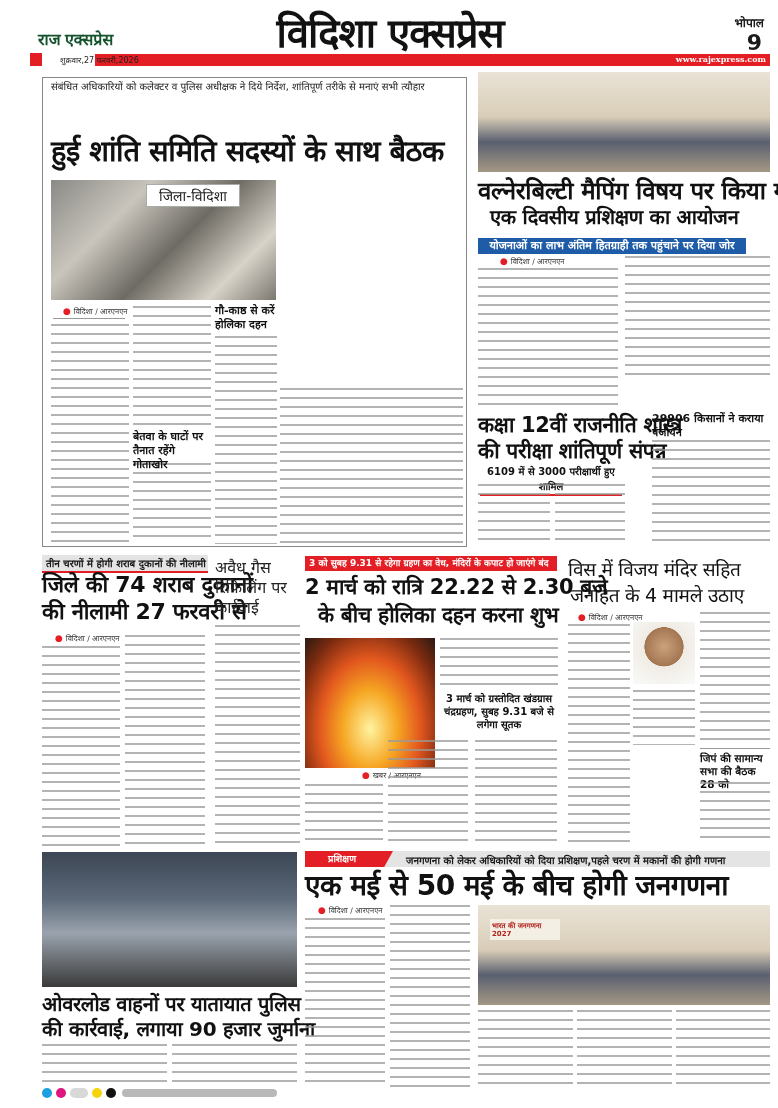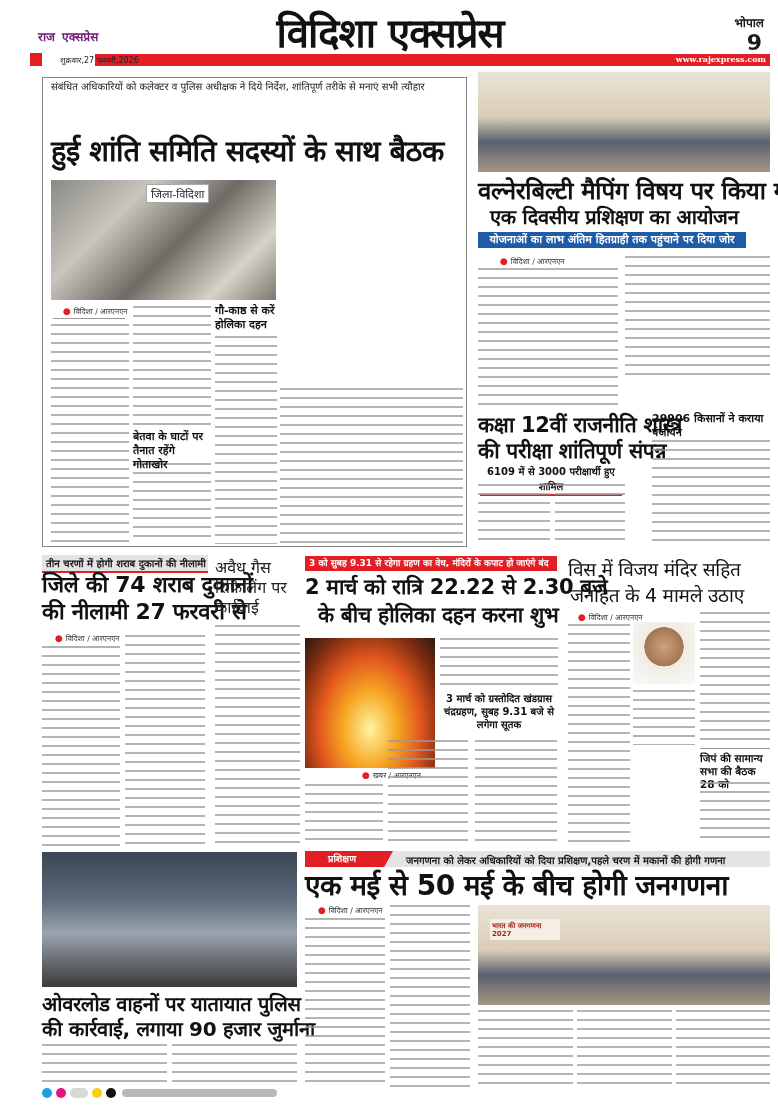--- a/index.html
+++ b/index.html
@@ -1,38 +1,38 @@
 <!DOCTYPE html>
 <html><head>
 <meta charset="utf-8">
 <style>
   * { box-sizing: border-box; margin: 0; padding: 0; }
   body { width: 778px; height: 1108px; background: #ffffff; font-family: "DejaVu Sans", sans-serif; color: #1a1a1a; position: relative; overflow: hidden; }
   .abs { position: absolute; }
-  .masthead-left { left: 38px; top: 28px; font-family: Liberation Mono, monospace; font-weight: bold; font-size: 12px; color: #701a75; }
+  .masthead-left { left: 38px; top: 28px; font-family: Liberation Sans, sans-serif; font-weight: bold; font-size: 16px; color: #14532d; }
   .masthead-date { left: 60px; top: 54px; font-size: 8px; color: #222; }
   .masthead-title { left: 240px; top: 4px; width: 300px; text-align: center; font-family: "DejaVu Sans", sans-serif; font-weight: bold; font-size: 40px; letter-spacing: -1px; color: #111; }
   .masthead-city { right: 14px; top: 14px; font-size: 12px; font-weight: bold; }
   .masthead-page { right: 16px; top: 30px; font-size: 22px; font-weight: bold; }
   .redbar-small { left: 30px; top: 53px; width: 12px; height: 13px; background: #e31e24; }
   .redbar { left: 95px; top: 54px; width: 675px; height: 12px; background: #e31e24; }
   .url { right: 12px; top: 54px; font-size: 8px; font-family: "DejaVu Serif", serif; color: #fff; font-weight: bold; }
 
   .boxed { border: 1px solid #888; }
   .kicker { font-size: 10.5px; color: #222; }
   .hl-xl { font-weight: bold; font-size: 29px; line-height: 36px; color: #111; letter-spacing: -0.5px; }
   .hl-l { font-weight: bold; font-size: 22px; line-height: 26px; color: #111; letter-spacing: -0.3px; }
   .hl-m { font-weight: bold; font-size: 16px; line-height: 20px; color: #111; }
   .hl-s { font-weight: bold; font-size: 12px; line-height: 15px; color: #111; }
   .hl-light { font-weight: normal; font-size: 22px; line-height: 27px; color: #222; }
   .lines { background: repeating-linear-gradient(to bottom, #9a9a9a 0px, #9a9a9a 2px, transparent 2px, transparent 9px); opacity: 0.75; }
   .dateline { font-size: 7.5px; color: #333; }
   .dateline .dot { color: #e31e24; font-size: 9px; }
   .photo { background: linear-gradient(135deg, #8b8a86 0%, #c9c5bd 30%, #6e6b64 55%, #d8d3c9 80%, #7c7870 100%); }
-  .photo-cap { position: absolute; background: #fff; color: #222; font-size: 11px; padding: 1px 4px; border: 1px solid #aaa; text-align: center; }
+  .photo-cap { position: absolute; background: #fff; color: #222; font-size: 14px; padding: 1px 12px; border: 1px solid #aaa; text-align: center; }
   .photo-fire { background: radial-gradient(ellipse at 50% 70%, #fff3a0 0%, #f6a623 30%, #e2571e 55%, #7a2a10 80%, #2a1a12 100%); }
   .photo-truck { background: linear-gradient(180deg, #3c4654 0%, #5d6a7a 35%, #9aa3ad 60%, #3a3a3a 100%); }
   .photo-meet { background: linear-gradient(180deg, #e9e3d6 0%, #d9cdb8 45%, #5a6070 70%, #a49884 100%); }
   .photo-man { background: radial-gradient(circle at 50% 40%, #caa27c 0%, #a37652 40%, #f0ece4 41%, #fafafa 100%); }
   .shaded { background: #ece8e0; }
   .sub-blue { background: #1f5ca8; color: #fff; font-weight: bold; font-size: 11px; text-align: center; line-height: 16px; }
   .sub-red { background: #e31e24; color: #fff; font-weight: bold; font-size: 10px; line-height: 15px; padding-left: 4px; }
   .gray-band { background: #e4e4e4; }
   .redline { border-bottom: 2px solid #e31e24; }
   .dot-c { width: 10px; height: 10px; border-radius: 50%; position: absolute; top: 1088px; }
@@ -63,21 +63,21 @@
   <div class="abs hl-m" style="left:90px; top:352px; width:80px; font-size:11px; line-height:14px;">बेतवा के घाटों पर तैनात रहेंगे गोताखोर</div>
   <div class="abs hl-m" style="left:172px; top:226px; width:62px; font-size:11px; line-height:14px;">गौ-काष्ठ से करें होलिका दहन</div>
   <div class="abs lines" style="left:172px; top:258px; width:62px; height:208px;"></div>
 
   <div class="abs lines" style="left:237px; top:310px; width:183px; height:155px;"></div>
 </div>
 
 <div class="abs photo-meet" style="left:478px; top:72px; width:292px; height:100px;"></div>
 <div class="abs hl-l" style="left:478px; top:178px; white-space:nowrap; font-size:24px;">वल्नेरबिल्टी मैपिंग विषय पर किया गया</div>
 <div class="abs hl-l" style="left:490px; top:204px; white-space:nowrap; font-size:20px;">एक दिवसीय प्रशिक्षण का आयोजन</div>
-<div class="abs sub-blue" style="left:478px; top:232px; width:268px;">योजनाओं का लाभ अंतिम हितग्राही तक पहुंचाने पर दिया जोर</div>
+<div class="abs sub-blue" style="left:478px; top:238px; width:268px;">योजनाओं का लाभ अंतिम हितग्राही तक पहुंचाने पर दिया जोर</div>
 <div class="abs dateline" style="left:500px; top:256px;"><span class="dot">● </span><span>विदिशा / आरएनएन</span></div>
 <div class="abs lines" style="left:478px; top:268px; width:140px; height:140px;"></div>
 <div class="abs lines" style="left:625px; top:256px; width:145px; height:120px;"></div>
 
 <div class="abs hl-l" style="left:478px; top:412px; white-space:nowrap; font-size:21px;">कक्षा 12वीं राजनीति शास्त्र</div>
 <div class="abs hl-l" style="left:478px; top:438px; white-space:nowrap; font-size:21px;">की परीक्षा शांतिपूर्ण संपन्न</div>
 <div class="abs redline hl-s" style="left:480px; top:464px; width:142px; text-align:center; font-size:10px;">6109 में से 3000 परीक्षार्थी हुए शामिल</div>
 <div class="abs lines" style="left:478px; top:484px; width:72px; height:60px;"></div>
 <div class="abs lines" style="left:555px; top:484px; width:70px; height:60px;"></div>
 

